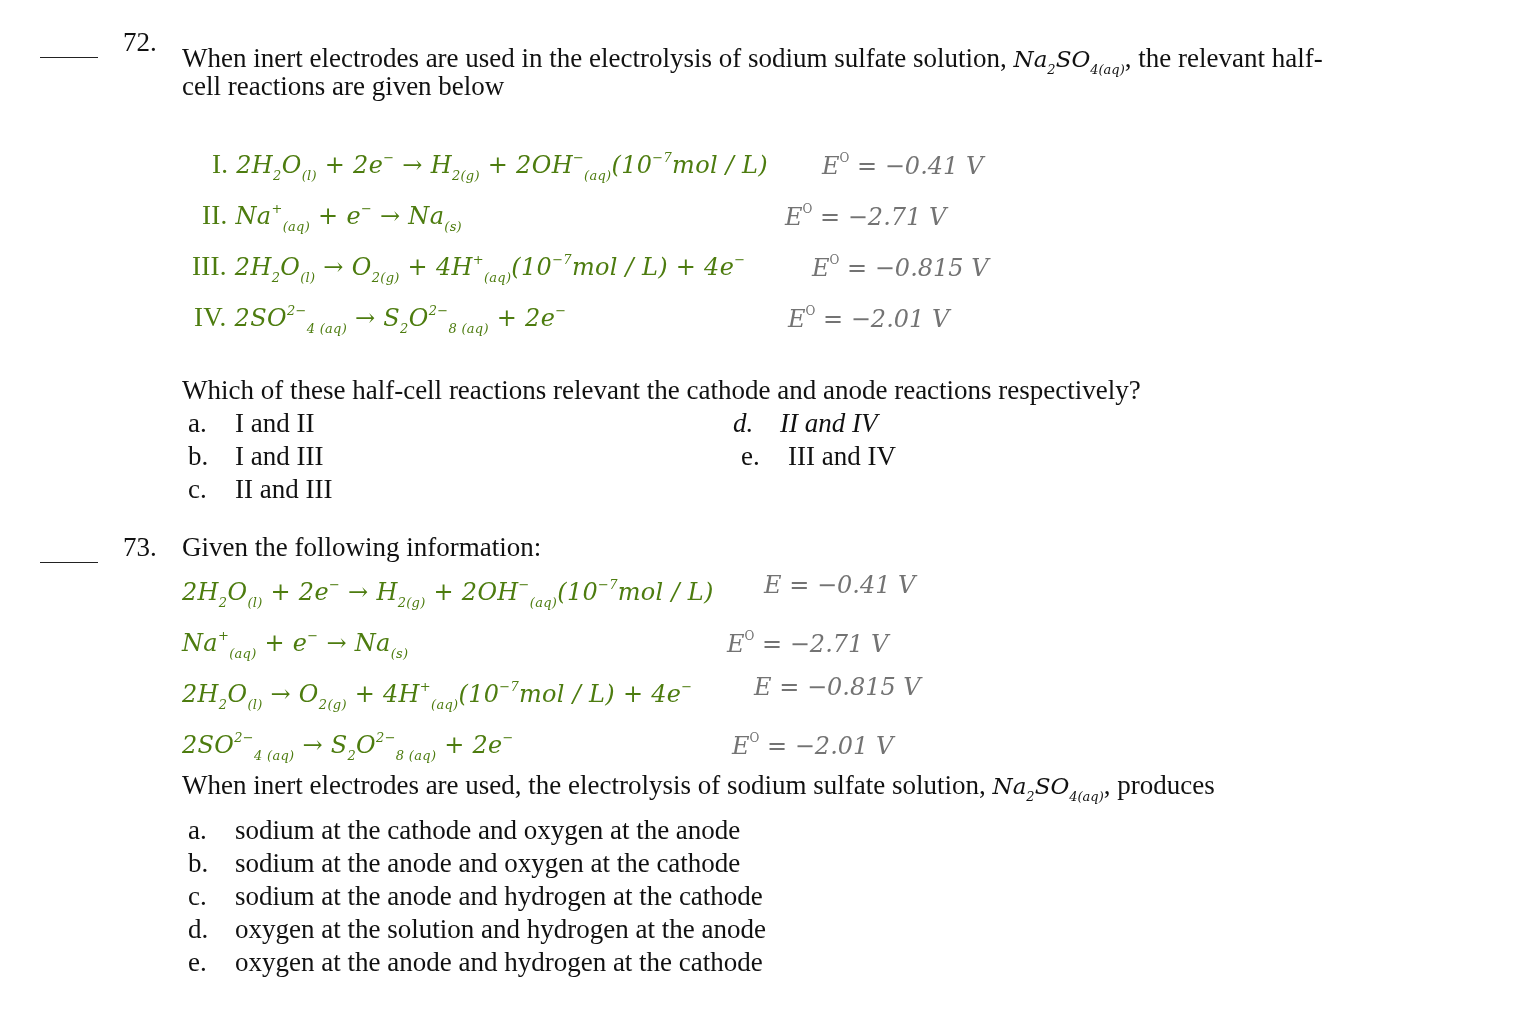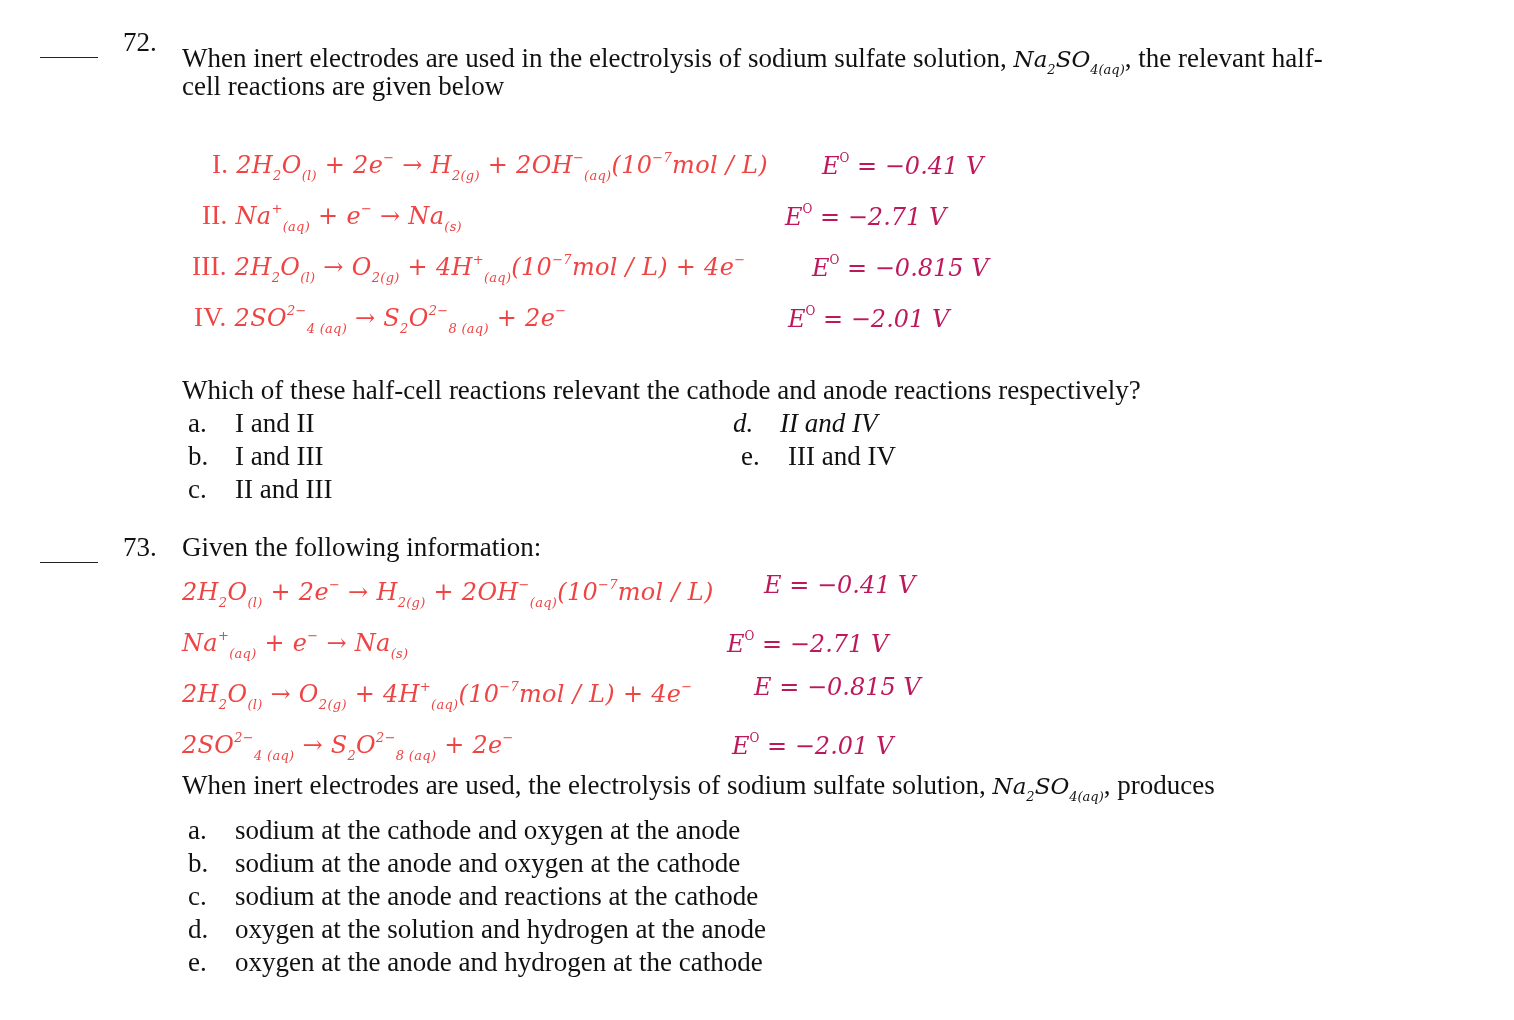--- a/index.html
+++ b/index.html
@@ -1,24 +1,24 @@
 <!DOCTYPE html>
 <html><head>
 <meta charset="utf-8">
 <style>
   html, body { margin:0; padding:0; background:#ffffff; }
   body { width:1514px; height:1020px; position:relative; overflow:hidden; color:#111; font-family:"Liberation Serif", serif; }
   .abs { position:absolute; white-space:nowrap; }
   .txt { font-size:27px; line-height:32px; }
   .blank { position:absolute; height:0; border-top:1.5px solid #222; width:58px; }
-  .math { font-family:"DejaVu Serif", serif; font-style:italic; font-size:24px; letter-spacing:0.3px; line-height:32px; color:#ef4444; }
+  .math { font-family:"DejaVu Serif", serif; font-style:italic; font-size:24px; letter-spacing:0.3px; line-height:32px; color:#4d7c0f; }
   .math sub, .math sup { font-size:13px; font-style:italic; }
   .math sub { vertical-align:-7px; }
   .math sup { vertical-align:11px; }
-  .ep { font-family:"DejaVu Serif", serif; font-style:italic; font-size:24px; line-height:32px; color:#be185d; }
+  .ep { font-family:"DejaVu Serif", serif; font-style:italic; font-size:24px; line-height:32px; color:#737373; }
   .ep sup { font-size:12px; font-style:normal; vertical-align:12px; }
   .roman { font-family:"Liberation Serif", serif; font-style:normal; font-size:27px; }
   .opt-letter { display:inline-block; width:47px; }
   .inl { font-family:"DejaVu Serif", serif; font-style:italic; font-size:23px; }
   .inl sub { font-size:13px; vertical-align:-7px; }
 </style>
 </head>
 <body>
 
 <div>
@@ -88,16 +88,16 @@
   </div>
   <div class="abs ep" style="left:732px; top:722px;">E<sup>O</sup> <span>= −2.01 V</span></div>
 
   <div class="abs txt" style="left:182px; top:769px;">
     <span>When inert electrodes are used, the electrolysis of sodium sulfate solution,</span>
     <span class="inl">Na<sub>2</sub>SO<sub>4(aq)</sub></span><span>, produces</span>
   </div>
 
   <div class="abs txt" style="left:188px; top:814px;"><span class="opt-letter">a.</span><span>sodium at the cathode and oxygen at the anode</span></div>
   <div class="abs txt" style="left:188px; top:847px;"><span class="opt-letter">b.</span><span>sodium at the anode and oxygen at the cathode</span></div>
-  <div class="abs txt" style="left:188px; top:880px;"><span class="opt-letter">c.</span><span>sodium at the anode and reactions at the cathode</span></div>
+  <div class="abs txt" style="left:188px; top:880px;"><span class="opt-letter">c.</span><span>sodium at the anode and hydrogen at the cathode</span></div>
   <div class="abs txt" style="left:188px; top:913px;"><span class="opt-letter">d.</span><span>oxygen at the solution and hydrogen at the anode</span></div>
   <div class="abs txt" style="left:188px; top:946px;"><span class="opt-letter">e.</span><span>oxygen at the anode and hydrogen at the cathode</span></div>
 </div>
 
 </body></html>

